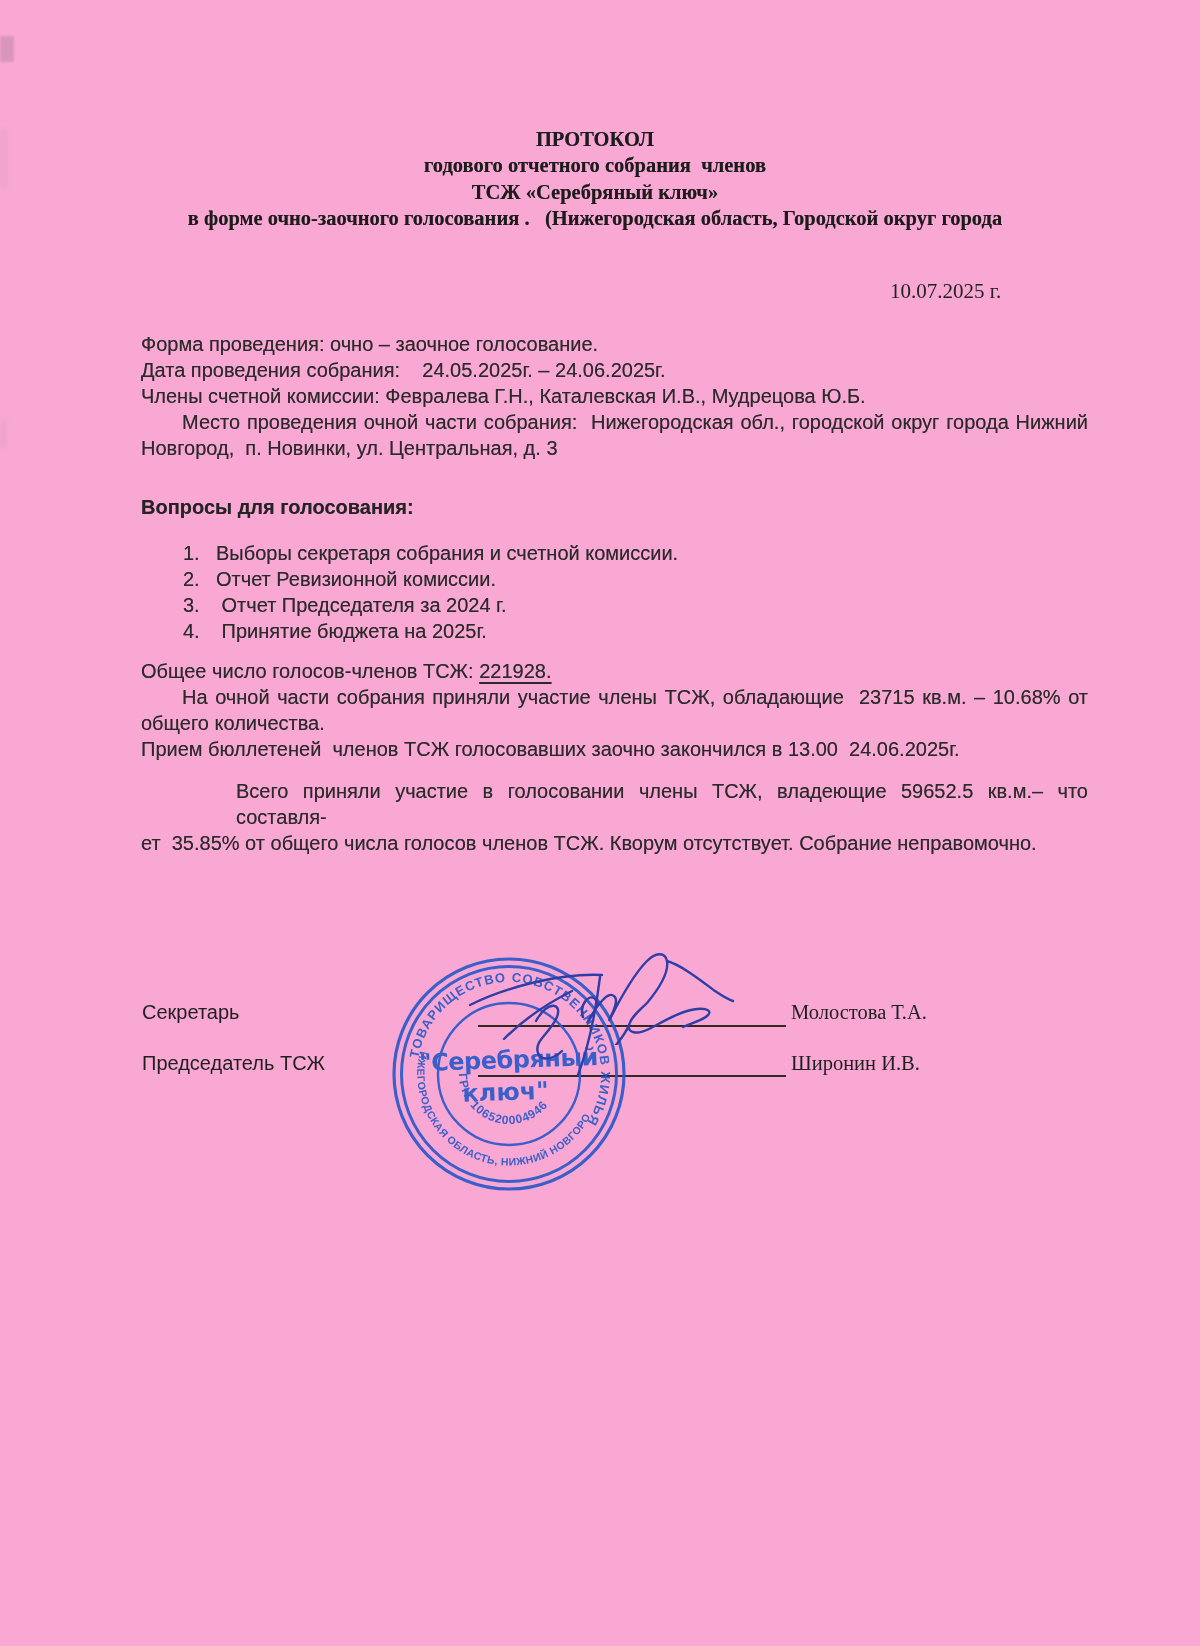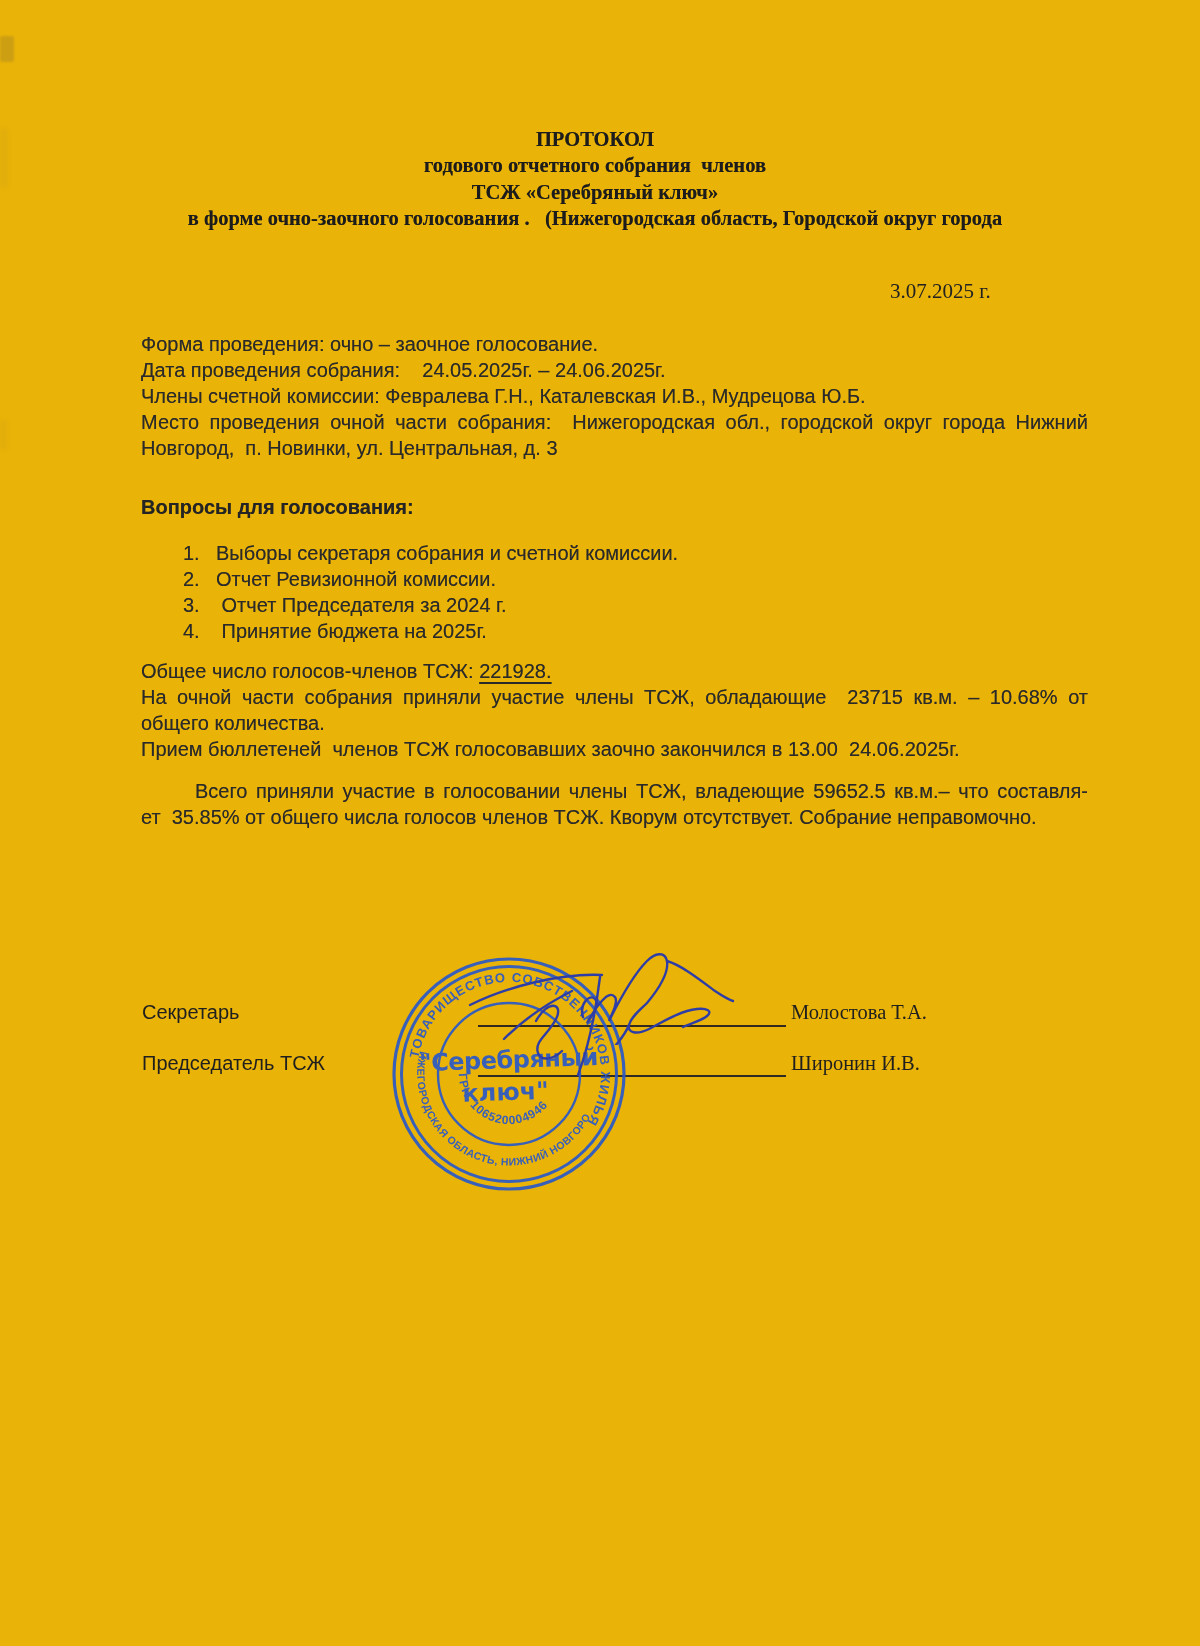--- a/index.html
+++ b/index.html
@@ -1,20 +1,20 @@
 <!DOCTYPE html>
 <html><head>
 <meta charset="utf-8">
 <style>
   html,body{margin:0;padding:0;background:#888;}
   .page{
     position:relative;
     width:1200px;height:1646px;
     margin:0 auto;
-    background:#eab308;
+    background:#f9a8d4;
     overflow:hidden;
     font-family:"Liberation Sans",sans-serif;
     color:#262626;
   }
   
   .artifact{position:absolute;background:rgba(60,60,60,.12);border-radius:2px;}
   .a1{left:0;top:36px;width:14px;height:26px;background:rgba(70,70,70,.18);filter:blur(1px);}
   .a2{left:0;top:128px;width:8px;height:60px;background:rgba(80,80,80,.05);filter:blur(2px);}
   .a3{left:0;top:420px;width:7px;height:30px;background:rgba(80,80,80,.05);filter:blur(2px);}
 
@@ -31,21 +31,21 @@
     position:absolute;left:890px;top:279px;
     font-family:"Liberation Serif",serif;
     font-size:21px;color:#222;
   }
   .block{
     position:absolute;left:141px;width:947px;
     font-size:20px;line-height:26px;color:#2a2a2a;
     text-shadow:0 0 .4px rgba(40,40,40,.55);
   }
   .block .line{white-space:normal;}
-  .jfull{text-align:justify;text-align-last:justify;-moz-text-align-last:justify;}
+  .jfull{text-align:justify;text-align-last:justify;margin-left:41px;-moz-text-align-last:justify;}
   .indent{padding-left:54px;}
   .details{top:331px;}
   .agenda-heading{
     position:absolute;left:141px;top:496px;
     font-size:20px;font-weight:bold;color:#242424;
     text-shadow:0 0 .4px rgba(40,40,40,.55);
   }
   .agenda{position:absolute;left:141px;top:540px;font-size:20px;line-height:26px;color:#2a2a2a;text-shadow:0 0 .4px rgba(40,40,40,.55);}
   .agenda-item{display:flex;height:26px;}
   .agenda-item .num{margin-left:42px;width:33px;flex:0 0 auto;}
@@ -74,21 +74,21 @@
   <div class="artifact a2"></div>
   <div class="artifact a3"></div>
 
   <div class="header">
     <div>ПРОТОКОЛ</div>
     <div>годового отчетного собрания &nbsp;членов</div>
     <div>ТСЖ «Серебряный ключ»</div>
     <div>в форме очно-заочного голосования . &nbsp; (Нижегородская область, Городской округ города</div>
   </div>
 
-  <div class="date">3.07.2025 г.</div>
+  <div class="date">10.07.2025 г.</div>
 
   <div class="block details">
     <div class="line">Форма проведения: очно – заочное голосование.</div>
     <div class="line">Дата проведения собрания: &nbsp; &nbsp;24.05.2025г. – 24.06.2025г.</div>
     <div class="line">Члены счетной комиссии: Февралева Г.Н., Каталевская И.В., Мудрецова Ю.Б.</div>
     <div class="line jfull">Место проведения очной части собрания: &nbsp;Нижегородская обл., городской округ города Нижний</div>
     <div class="line">Новгород, &nbsp;п. Новинки, ул. Центральная, д. 3</div>
   </div>
 
   <div class="agenda-heading">Вопросы для голосования:</div>

